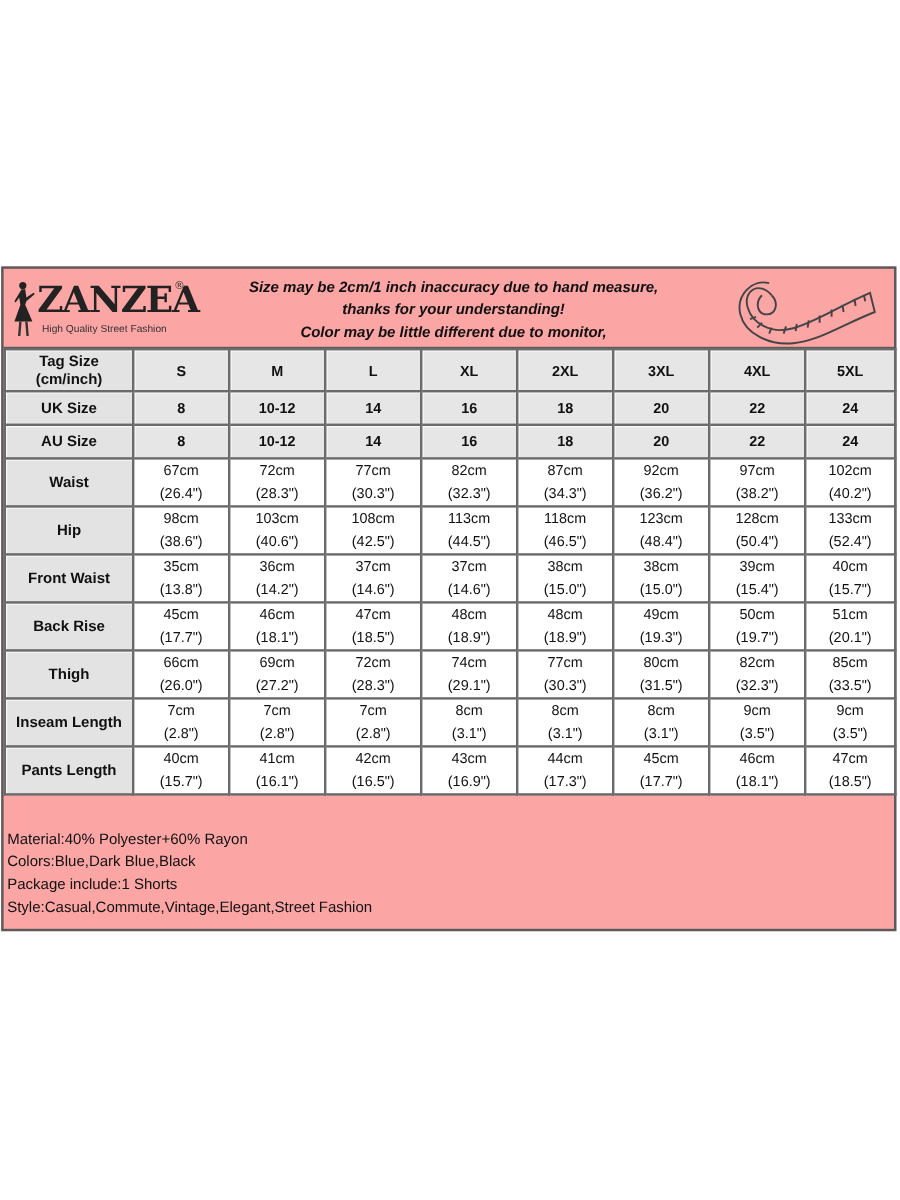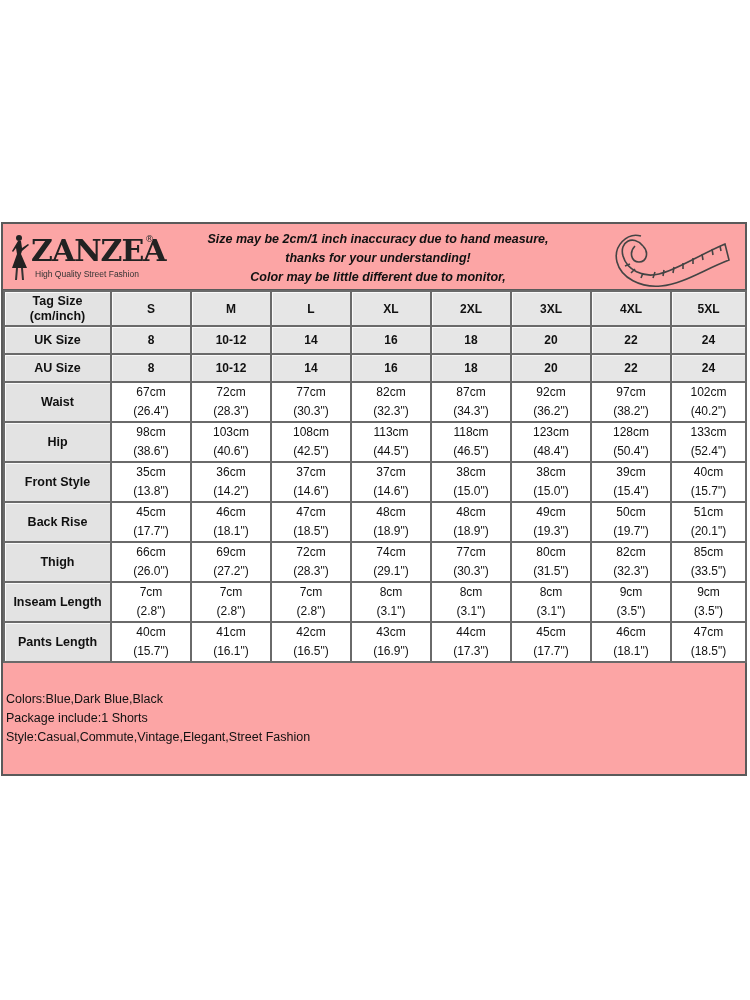--- a/index.html
+++ b/index.html
@@ -177,21 +177,21 @@
             <span class="cm">128cm</span>
             <span class="inch">(50.4")</span>
           </td>
       <td class="val">
             <span class="cm">133cm</span>
             <span class="inch">(52.4")</span>
           </td>
     </tr>
 
     <tr class="meas-row" style="height:38px">
-      <td class="rowhead">Front Style</td>
+      <td class="rowhead">Front Waist</td>
       <td class="val">
             <span class="cm">35cm</span>
             <span class="inch">(13.8")</span>
           </td>
       <td class="val">
             <span class="cm">36cm</span>
             <span class="inch">(14.2")</span>
           </td>
       <td class="val">
             <span class="cm">37cm</span>
@@ -359,17 +359,18 @@
           </td>
       <td class="val">
             <span class="cm">47cm</span>
             <span class="inch">(18.5")</span>
           </td>
     </tr>
   </tbody>
     </table>
 
   <div class="footer">
+    <div>Material:40% Polyester+60% Rayon</div>
     <div>Colors:Blue,Dark Blue,Black</div>
     <div>Package include:1 Shorts</div>
     <div>Style:Casual,Commute,Vintage,Elegant,Street Fashion</div>
   </div>
 </div>
 
 </body></html>

